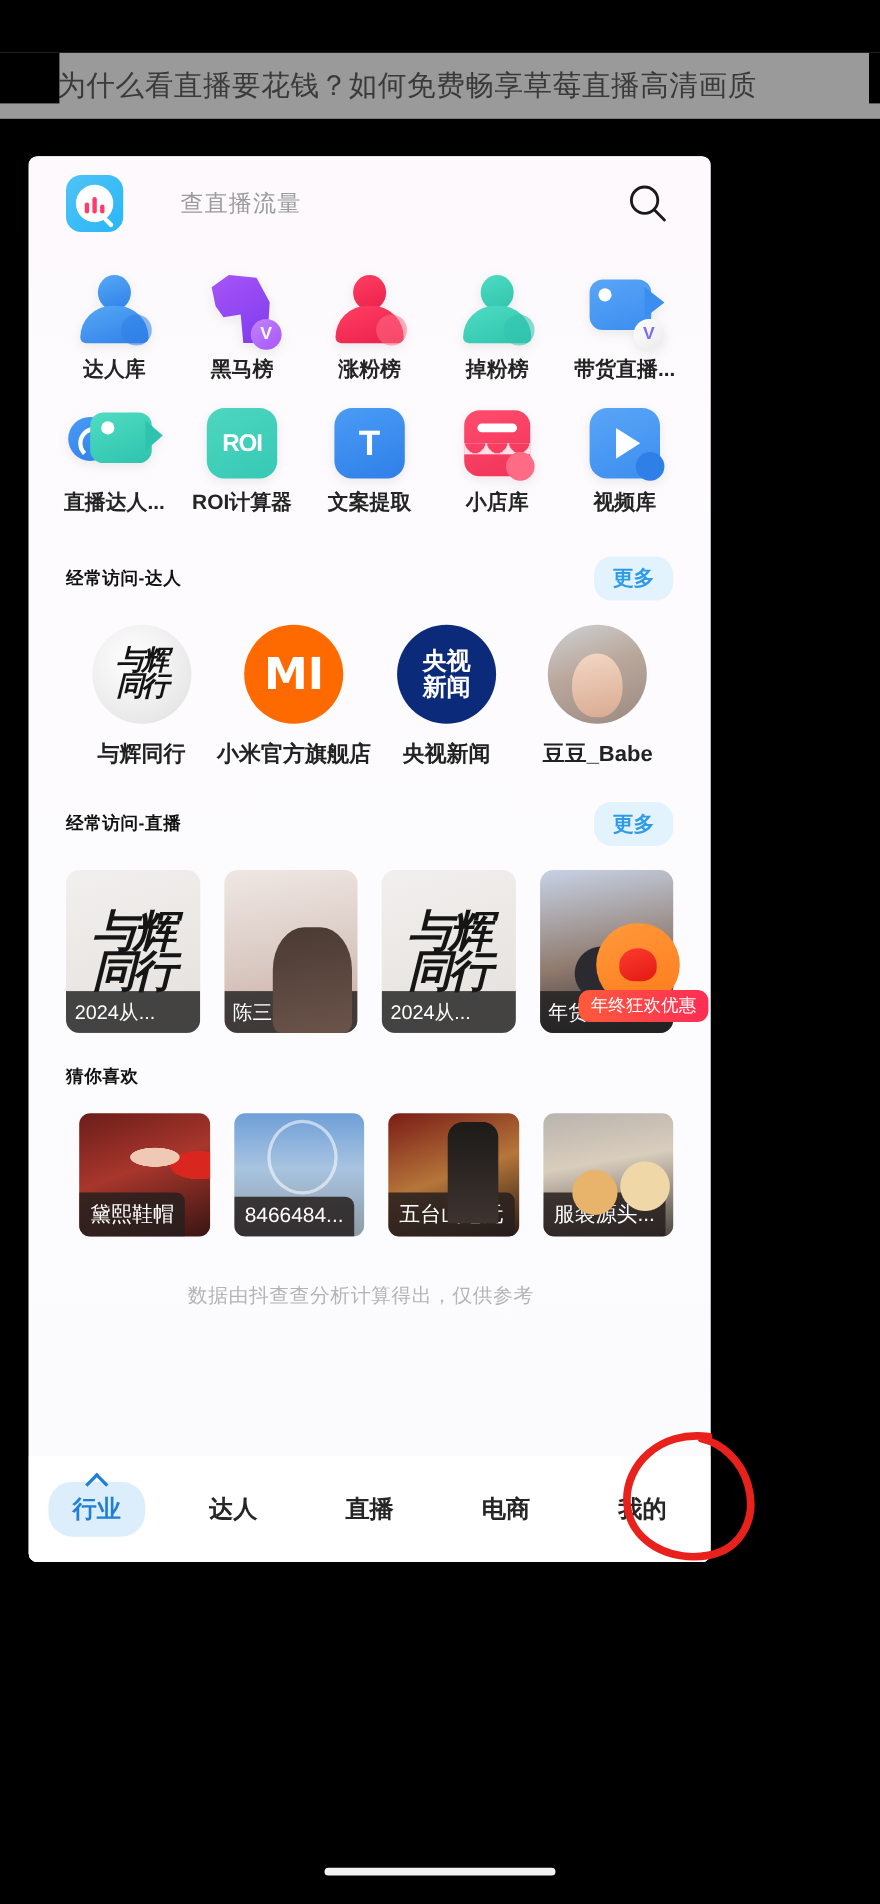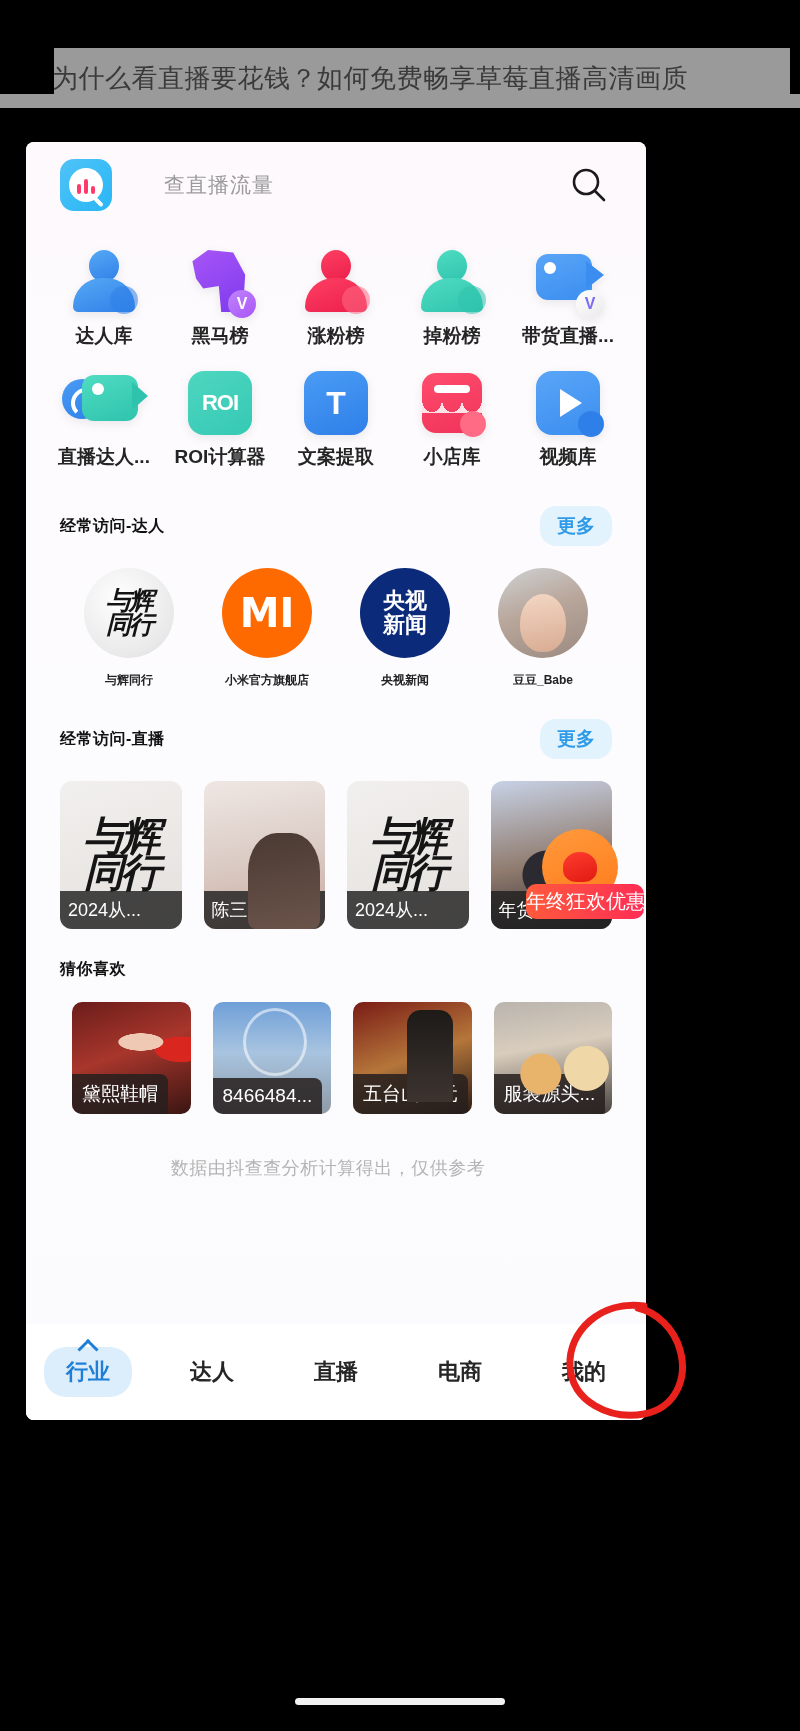--- a/index.html
+++ b/index.html
@@ -99,21 +99,21 @@
   .section-head{ display:flex; align-items:center; padding:30px 34px 0 34px; }
   .section-title{ font-size:16px; font-weight:800; color:#111; letter-spacing:.5px; }
   .more-badge{ margin-left:auto; background:#e3f3fd; color:#2f9ae8; font-size:19px; font-weight:700;
     padding:7px 17px; border-radius:16px; }
 
   
   .talent-row{ display:flex; padding:22px 34px 0 34px; }
   .talent{ flex:1; display:flex; flex-direction:column; align-items:center; }
   .talent .av{ width:90px; height:90px; border-radius:50%; overflow:hidden; position:relative;
     display:flex; align-items:center; justify-content:center; }
-  .talent .nm{ margin-top:14px; font-size:12px; color:#222; font-weight:600; white-space:nowrap; }
+  .talent .nm{ margin-top:14px; font-size:20px; color:#222; font-weight:600; white-space:nowrap; }
 
   .av-calli{ background:radial-gradient(circle at 40% 35%, #ffffff 0%, #e9e9e9 70%, #d8d8d8 100%); }
   .av-calli span{ font-family:"Liberation Serif","DejaVu Serif",serif; font-size:25px; color:#141414;
     font-weight:700; line-height:.95; text-align:center; font-style:italic; letter-spacing:-2px; }
   .av-mi{ background:#ff6a00; }
   .av-mi span{ color:#fff; font-size:40px; font-weight:800; font-family:"DejaVu Sans",sans-serif; }
   .av-cctv{ background:#0c2a7a; flex-direction:column; }
   .av-cctv span{ color:#fff; font-size:22px; font-weight:800; line-height:1; }
   .av-cctv span:last-child{ margin-top:2px; }
   .av-photo{ background:linear-gradient(160deg,#cfd2d4 0%, #b9a79c 45%, #9b8a80 100%); }
@@ -135,21 +135,21 @@
   .lv-stage::after{ content:""; position:absolute; left:20px; top:58px; width:120px; height:90px;
     background:radial-gradient(circle at 30% 40%, #2b2a31 24px, transparent 25px),
                radial-gradient(circle at 72% 36%, #3a3740 22px, transparent 23px); }
 
   .fab{ position:absolute; right:18px; bottom:14px; width:86px; height:86px; }
   .fab .circ{ width:76px; height:76px; border-radius:50%; background:linear-gradient(160deg,#ff9a3c,#ff7a1a);
     display:flex; align-items:center; justify-content:center; }
   .fab .circ::after{ content:""; width:34px; height:30px; border-radius:50% 50% 40% 40%;
     background:linear-gradient(160deg,#ff3b30,#e01a10); }
   .fab .cap{ position:absolute; left:-16px; bottom:-4px; width:118px; text-align:center;
-    background:linear-gradient(90deg,#ff5a3c,#ff2d55); color:#fff; font-size:20px;
+    background:linear-gradient(90deg,#ff5a3c,#ff2d55); color:#fff; font-size:16px;
     padding:4px 0; border-radius:10px; white-space:nowrap; }
 
   
   .shop-row{ display:flex; padding:22px 34px 0 46px; gap:22px; }
   .scard{ position:relative; width:160px; height:112px; border-radius:10px; overflow:hidden; }
   .scard .tag{ position:absolute; left:0; bottom:0; background:rgba(38,32,30,.86); color:#fff;
     font-size:19px; padding:7px 10px; border-radius:0 8px 0 0; white-space:nowrap; }
   .sc1{ background:linear-gradient(160deg,#6b1d1a 0%,#a8362c 45%,#3a1512 100%); }
   .sc1::after{ content:""; position:absolute; left:40px; top:14px; width:96px; height:52px;
     background:radial-gradient(ellipse at 30% 50%, #f0c9b4 22px, transparent 23px),

